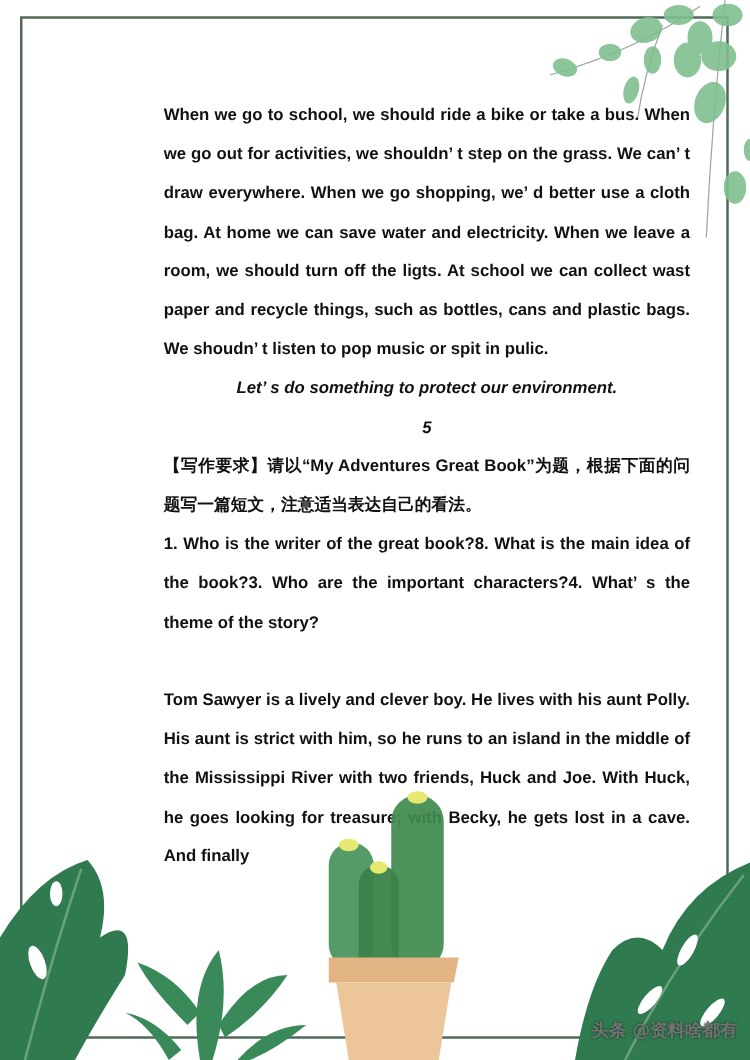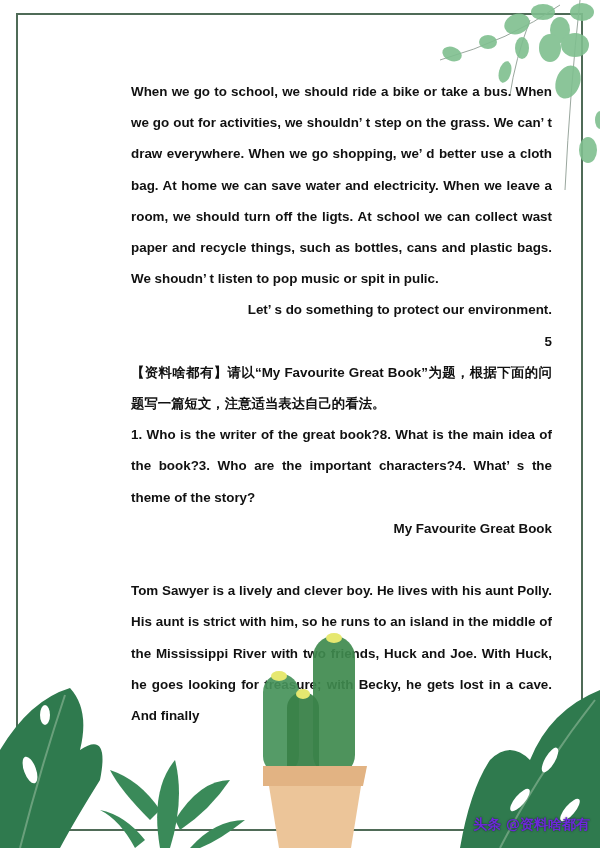--- a/index.html
+++ b/index.html
@@ -11,27 +11,27 @@
   .frame {
     position: absolute; left: 16px; top: 13px; width: 567px; height: 818px;
     border: 2px solid #4f6b57; box-sizing: border-box;
   }
   .content {
     position: absolute; left: 91px; top: 76px; width: 421px;
     font-size: 13.4px; font-weight: bold; color: #111;
     line-height: 31.2px; z-index: 5; margin-left: 40px;
   }
   .content p { margin: 0; text-align: justify; }
-  .content p.nojust { text-align: right; }
+  .content p.nojust { text-align: center; font-style: italic; }
   .blank { height: 31.2px; }
   .deco { position: absolute; z-index: 3; }
   .deco.front { z-index: 6; }
   .watermark {
     position: absolute; right: 10px; bottom: 14px; z-index: 8;
-    color: #6d28d9; font-size: 14px; font-weight: bold;
+    color: #737373; font-size: 14px; font-weight: bold;
     text-shadow: 0 0 2px rgba(0,0,0,0.6);
     font-family: "DejaVu Sans", sans-serif;
   }
 </style>
 </head>
 <body>
 
 <div class="frame"></div>
 
 <svg class="deco" style="left:430px;top:0;" width="170" height="200" viewBox="0 0 170 200">
@@ -85,20 +85,19 @@
   <ellipse cx="24" cy="46" rx="8" ry="5" fill="#e6e870"></ellipse>
   <ellipse cx="48" cy="64" rx="7" ry="5" fill="#e6e870"></ellipse>
   <path d="M8 136 L112 136 L108 156 L8 156 Z" fill="#e2b383"></path>
   <path d="M14 156 L106 156 L96 218 L24 218 Z" fill="#ecc599"></path>
 </svg>
 
 <div class="content">
   <p>When we go to school, we should ride a bike or take a bus. When we go out for activities, we shouldn’ t step on the grass. We can’ t draw everywhere. When we go shopping, we’ d better use a cloth bag. At home we can save water and electricity. When we leave a room, we should turn off the ligts. At school we can collect wast paper and recycle things, such as bottles, cans and plastic bags. We shoudn’ t listen to pop music or spit in pulic.</p>
   <p class="nojust">Let’ s do something to protect our environment.</p>
   <p class="nojust">5</p>
-  <p>【资料啥都有】请以“My Favourite Great Book”为题，根据下面的问题写一篇短文，注意适当表达自己的看法。</p>
+  <p>【写作要求】请以“My Adventures Great Book”为题，根据下面的问题写一篇短文，注意适当表达自己的看法。</p>
   <p>1. Who is the writer of the great book?8. What is the main idea of the book?3. Who are the important characters?4. What’ s the theme of the story?</p>
-  <p class="nojust">My Favourite Great Book</p>
   <div class="blank"></div>
   <p>Tom Sawyer is a lively and clever boy. He lives with his aunt Polly. His aunt is strict with him, so he runs to an island in the middle of the Mississippi River with two friends, Huck and Joe. With Huck, he goes looking for treasure; with Becky, he gets lost in a cave. And finally</p>
 </div>
 
 <div class="watermark">头条 @资料啥都有</div>
 
 </body></html>

